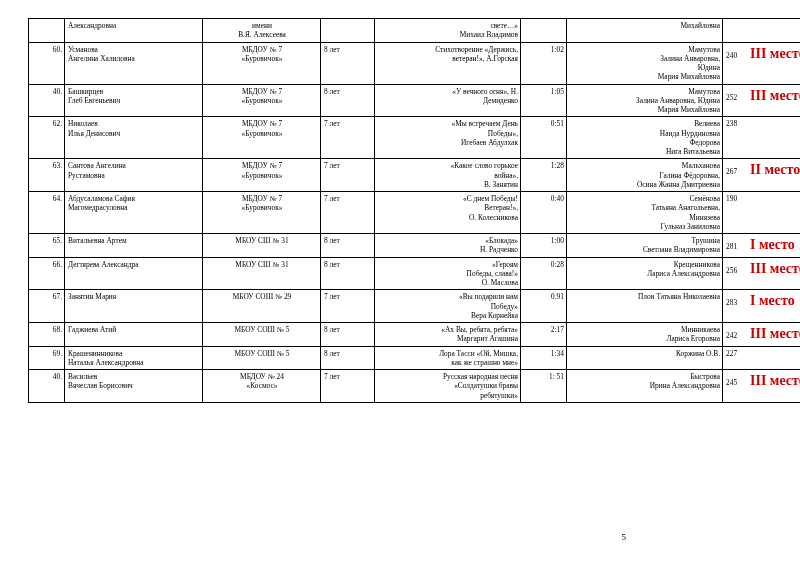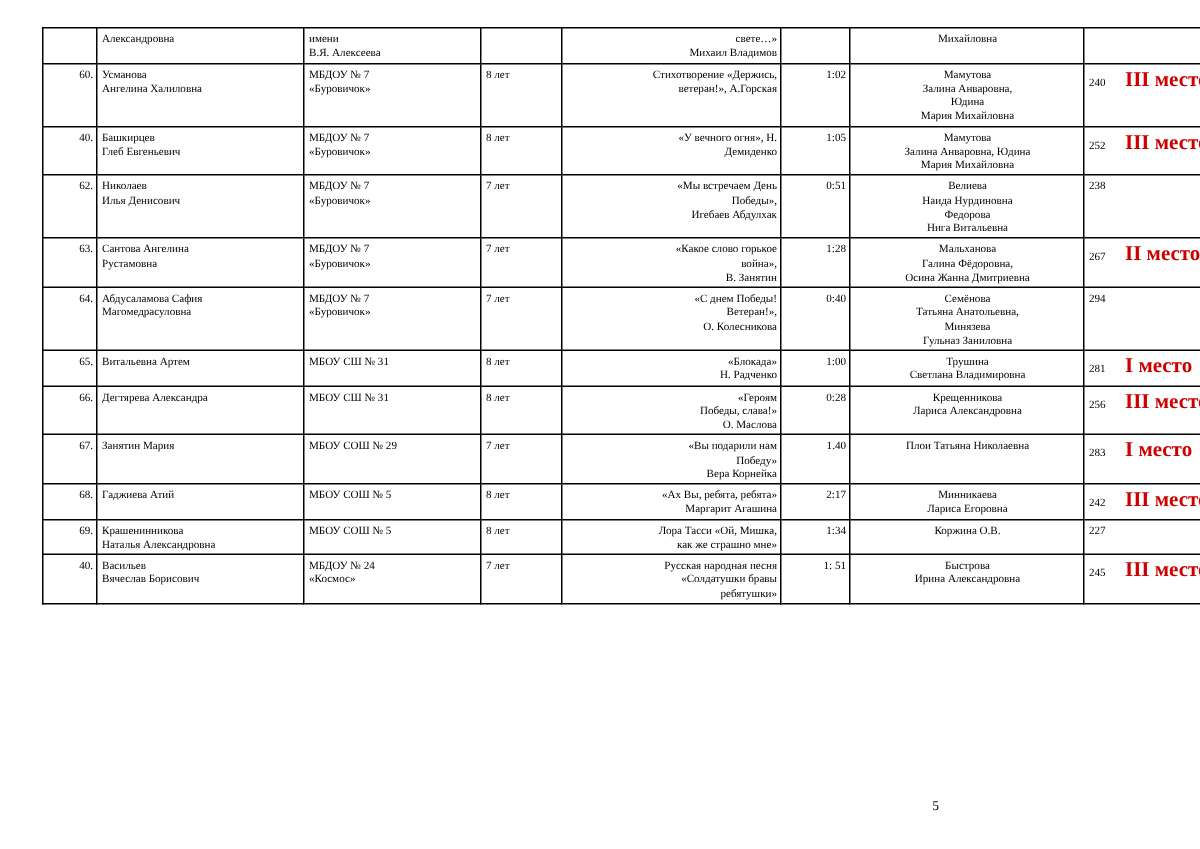--- a/index.html
+++ b/index.html
@@ -33,25 +33,25 @@
   }
   table.results td {
     border: 1px solid #000000;
     padding: 2px 2px 2px 3px;
     vertical-align: top;
     word-wrap: break-word;
     overflow-wrap: break-word;
   }
   .c-num      { width: 30px;  text-align: right; padding-left: 6px; }
   .c-name     { width: 132px; text-align: left; padding-left: 7px; }
-  .c-school   { width: 112px; text-align: left; }
+  .c-school   { width: 112px; text-align: center; }
   .c-age      { width: 48px;  text-align: left; padding-left: 6px; }
   .c-piece    { width: 140px; text-align: right; }
   .c-time     { width: 40px;  text-align: right; }
-  .c-teacher  { width: 150px; text-align: center; padding-left: 7px; }
+  .c-teacher  { width: 150px; text-align: right; padding-left: 7px; }
   .c-score    { width: 92px;  text-align: left; padding-left: 6px; white-space: nowrap; }
 
   .score-num {
     display: inline-block;
     min-width: 20px;
   }
   .place {
     color: #cc0000;
     font-weight: bold;
     font-size: 14px;
@@ -125,21 +125,21 @@
           <td class="c-score score-cell"><span class="score-num">267</span><span class="place">II место</span></td>
         </tr>
         <tr>
           <td class="c-num">64.</td>
           <td class="c-name">Абдусаламова Сафия<br>Магомедрасуловна</td>
           <td class="c-school">МБДОУ № 7<br>«Буровичок»</td>
           <td class="c-age">7 лет</td>
           <td class="c-piece">«С днем Победы!<br>Ветеран!»,<br>О. Колесникова</td>
           <td class="c-time">0:40</td>
           <td class="c-teacher">Семёнова<br>Татьяна Анатольевна,<br>Минязева<br>Гульназ Заниловна</td>
-          <td class="c-score score-cell"><span class="score-num">294</span></td>
+          <td class="c-score score-cell"><span class="score-num">190</span></td>
         </tr>
         <tr>
           <td class="c-num">65.</td>
           <td class="c-name">Витальевна Артем</td>
           <td class="c-school">МБОУ СШ № 31</td>
           <td class="c-age">8 лет</td>
           <td class="c-piece">«Блокада»<br>Н. Радченко</td>
           <td class="c-time">1:00</td>
           <td class="c-teacher">Трушина<br>Светлана Владимировна</td>
           <td class="c-score score-cell"><span class="score-num">281</span><span class="place">I место</span></td>
@@ -153,21 +153,21 @@
           <td class="c-time">0:28</td>
           <td class="c-teacher">Крещенникова<br>Лариса Александровна</td>
           <td class="c-score score-cell"><span class="score-num">256</span><span class="place">III место</span></td>
         </tr>
         <tr>
           <td class="c-num">67.</td>
           <td class="c-name">Занятин Мария</td>
           <td class="c-school">МБОУ СОШ № 29</td>
           <td class="c-age">7 лет</td>
           <td class="c-piece">«Вы подарили нам<br>Победу»<br>Вера Корнейка</td>
-          <td class="c-time">1.40</td>
+          <td class="c-time">0.91</td>
           <td class="c-teacher">Плои Татьяна Николаевна</td>
           <td class="c-score score-cell"><span class="score-num">283</span><span class="place">I место</span></td>
         </tr>
         <tr>
           <td class="c-num">68.</td>
           <td class="c-name">Гаджиева Атий</td>
           <td class="c-school">МБОУ СОШ № 5</td>
           <td class="c-age">8 лет</td>
           <td class="c-piece">«Ах Вы, ребята, ребята»<br>Маргарит Агашина</td>
           <td class="c-time">2:17</td>

